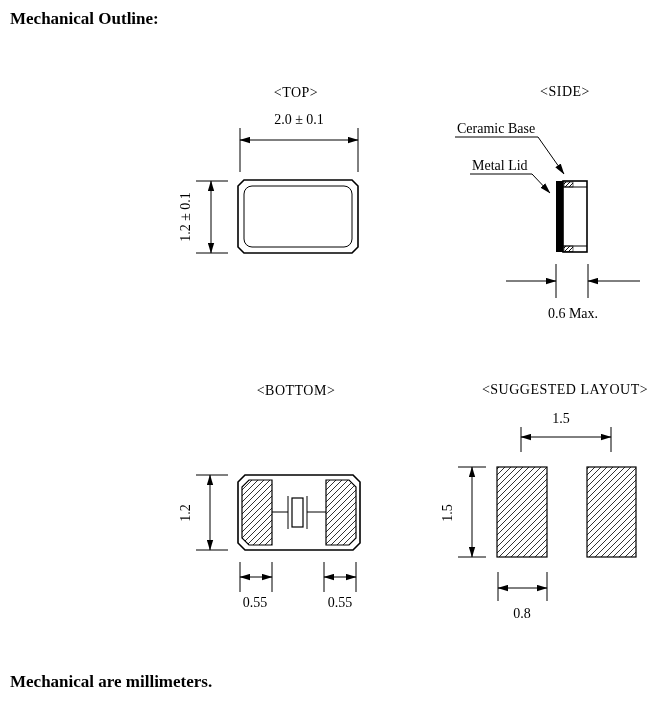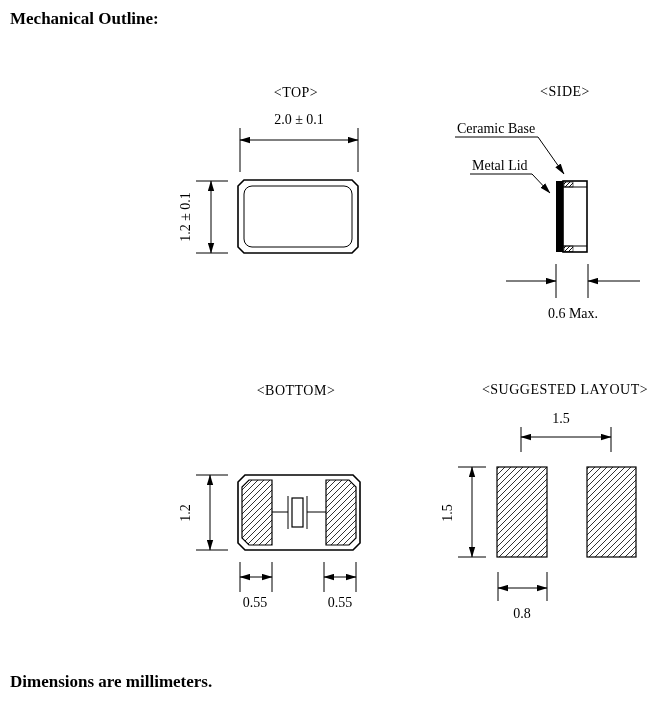--- a/index.html
+++ b/index.html
@@ -139,14 +139,14 @@
       <line class="thin" x1="458" y1="557" x2="486" y2="557"></line>
       <line class="thin" x1="472" y1="467" x2="472" y2="557" marker-start="url(#arr)" marker-end="url(#arr)"></line>
 
       <line class="thin" x1="498" y1="572" x2="498" y2="601"></line>
       <line class="thin" x1="547" y1="572" x2="547" y2="601"></line>
       <line class="thin" x1="498" y1="588" x2="547" y2="588" marker-start="url(#arr)" marker-end="url(#arr)"></line>
       <text x="522" y="618" text-anchor="middle">0.8</text>
     </g>
   </svg>
 
-  <div id="footer" class="heading">Dimensions are millimeters.</div>
+  <div id="footer" class="heading">Mechanical are millimeters.</div>
 </div>
 
 </body></html>

